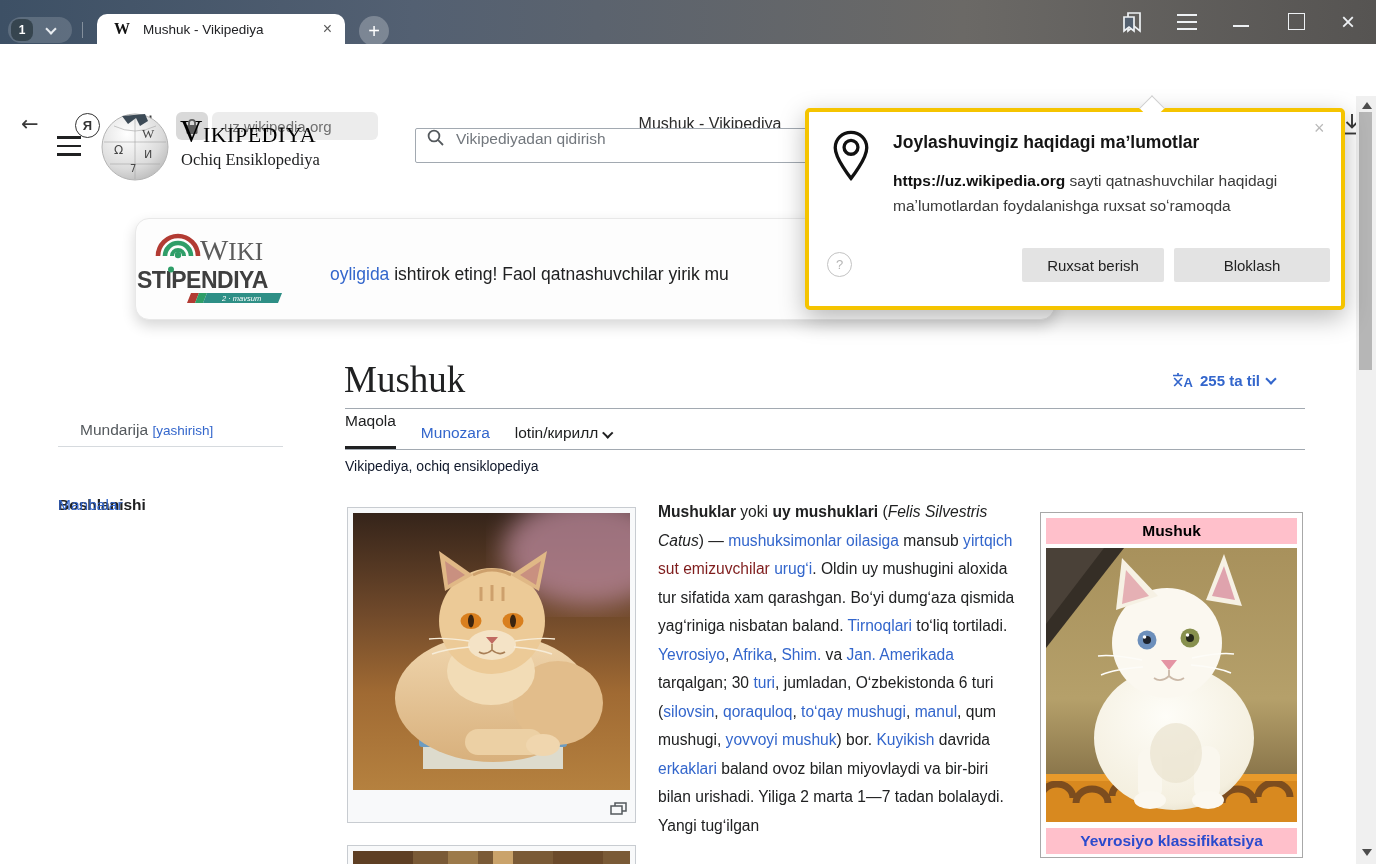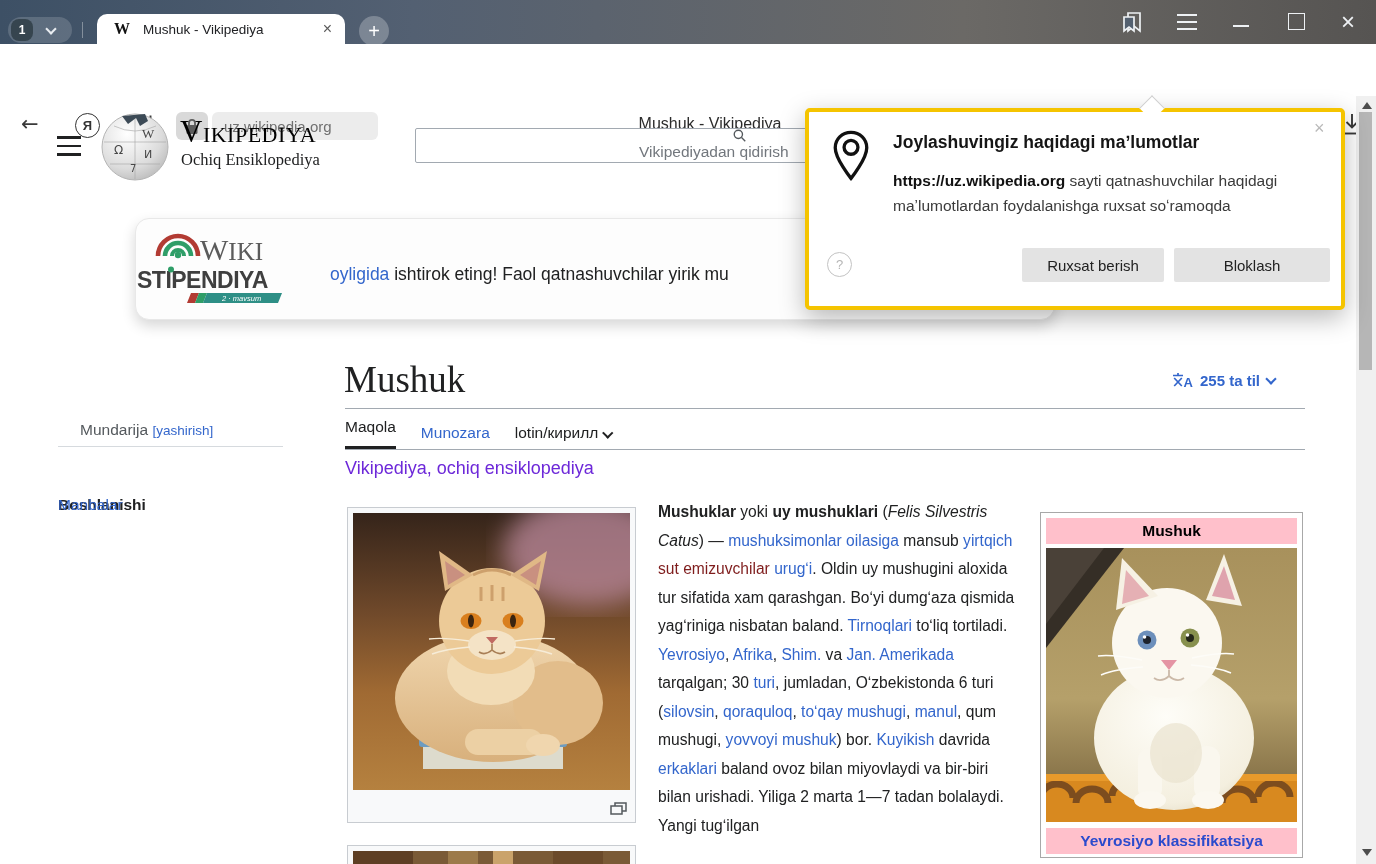--- a/index.html
+++ b/index.html
@@ -45,44 +45,44 @@
     border-right:5px solid transparent;border-bottom:7px solid #4d4d4d;}
   .tri-down{left:1362px;top:849px;width:0;height:0;border-left:5px solid transparent;
     border-right:5px solid transparent;border-top:7px solid #4d4d4d;}
 
   
   .wbar{width:24px;height:2.6px;background:#202122;}
   .wordmark{left:180px;top:114px;font-family:"Liberation Serif",serif;font-variant:small-caps;
     font-size:31px;color:#000;letter-spacing:.5px;}
   .tagline{left:181px;top:150px;font-family:"Liberation Serif",serif;font-size:16.5px;color:#202122;}
   .searchbox{left:415px;top:128px;width:638px;height:35px;border:1px solid #a2a9b1;border-radius:2px;
-    background:#fff;box-sizing:border-box;display:flex;align-items:center;flex-direction:column;}
+    background:#fff;box-sizing:border-box;display:flex;align-items:flex-start;}
   .searchbox input{border:none;outline:none;flex:1;font-size:15.5px;color:#202122;margin-left:10px;
     font-family:"Liberation Sans",sans-serif;}
   .searchbox input::placeholder{color:#72777d;}
 
   
   .banner{left:135px;top:218px;width:918px;height:100px;background:#fdfdfd;border:1px solid #e8e8e8;
     border-radius:14px;box-shadow:0 6px 14px rgba(0,0,0,.16);}
   .banner-line{font-size:17.5px;color:#202122;white-space:nowrap;}
 
   
   .a-title{left:344px;top:358px;font-family:"Liberation Serif",serif;font-size:37px;color:#202122;font-weight:normal;}
   .langsel{left:1172px;top:372px;display:flex;align-items:center;color:#36c;font-weight:bold;font-size:15px;}
   .chev-blue{border-color:#36c;margin-left:7px;margin-top:-4px;}
   .hr1{left:345px;top:408px;width:960px;height:1px;background:#a2a9b1;}
   .hr2{left:345px;top:449px;width:960px;height:1px;background:#a2a9b1;}
   .tabrow{top:419px;height:30px;display:flex;align-items:flex-end;font-size:15.5px;}
   .wtab{margin-right:25px;padding-bottom:7px;white-space:nowrap;}
   .tabrow-r .wtab{margin-right:0;margin-left:25px;}
-  .wtab-active{color:#202122;border-bottom:3px solid #202122;padding-bottom:10px;}
+  .wtab-active{color:#202122;border-bottom:3px solid #202122;padding-bottom:16px;}
   .wtab-link{color:#36c;}
   .wtab-dropdown{color:#202122;}
   .chev-dark{border-color:#202122;margin-left:6px;margin-bottom:2px;width:5.5px;height:5.5px;display:inline-block;}
-  .subtitle{left:345px;top:458px;font-size:18px;color:#6d28d9;}
+  .subtitle{left:345px;top:458px;font-size:14px;color:#0f172a;}
 
   
   .toc-h{left:58px;top:421px;font-size:15.5px;color:#54595d;margin-left:22px;}
   .toc-hide{color:#36c;font-size:13.5px;}
   .toc-div{left:58px;top:446px;width:225px;height:1px;background:#d6dade;}
   .toc-item{left:58px;font-size:15.5px;}
   .toc-active{color:#202122;font-weight:bold;}
   .toc-link{color:#36c;}
 
   

